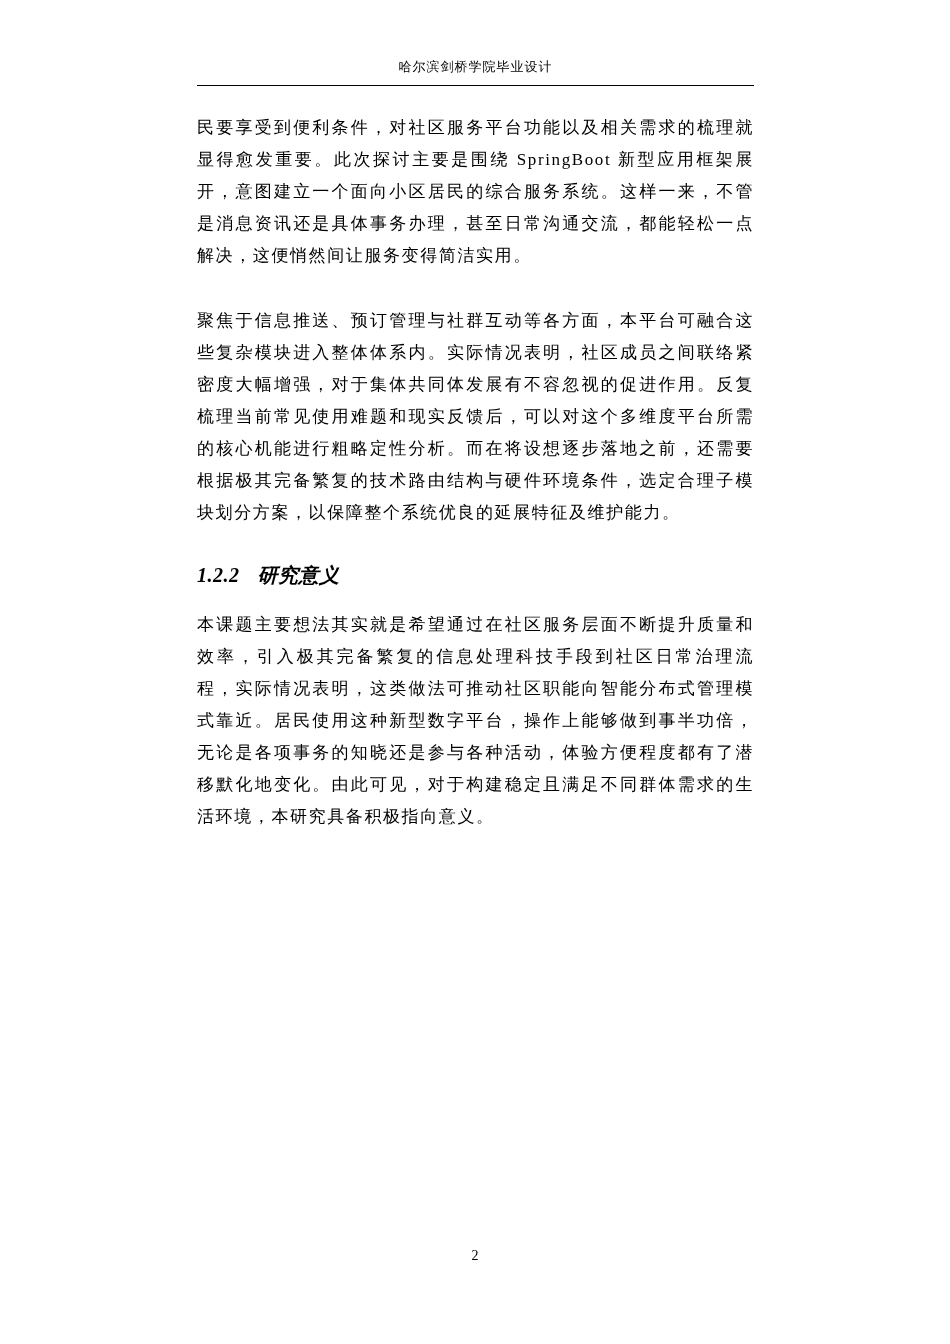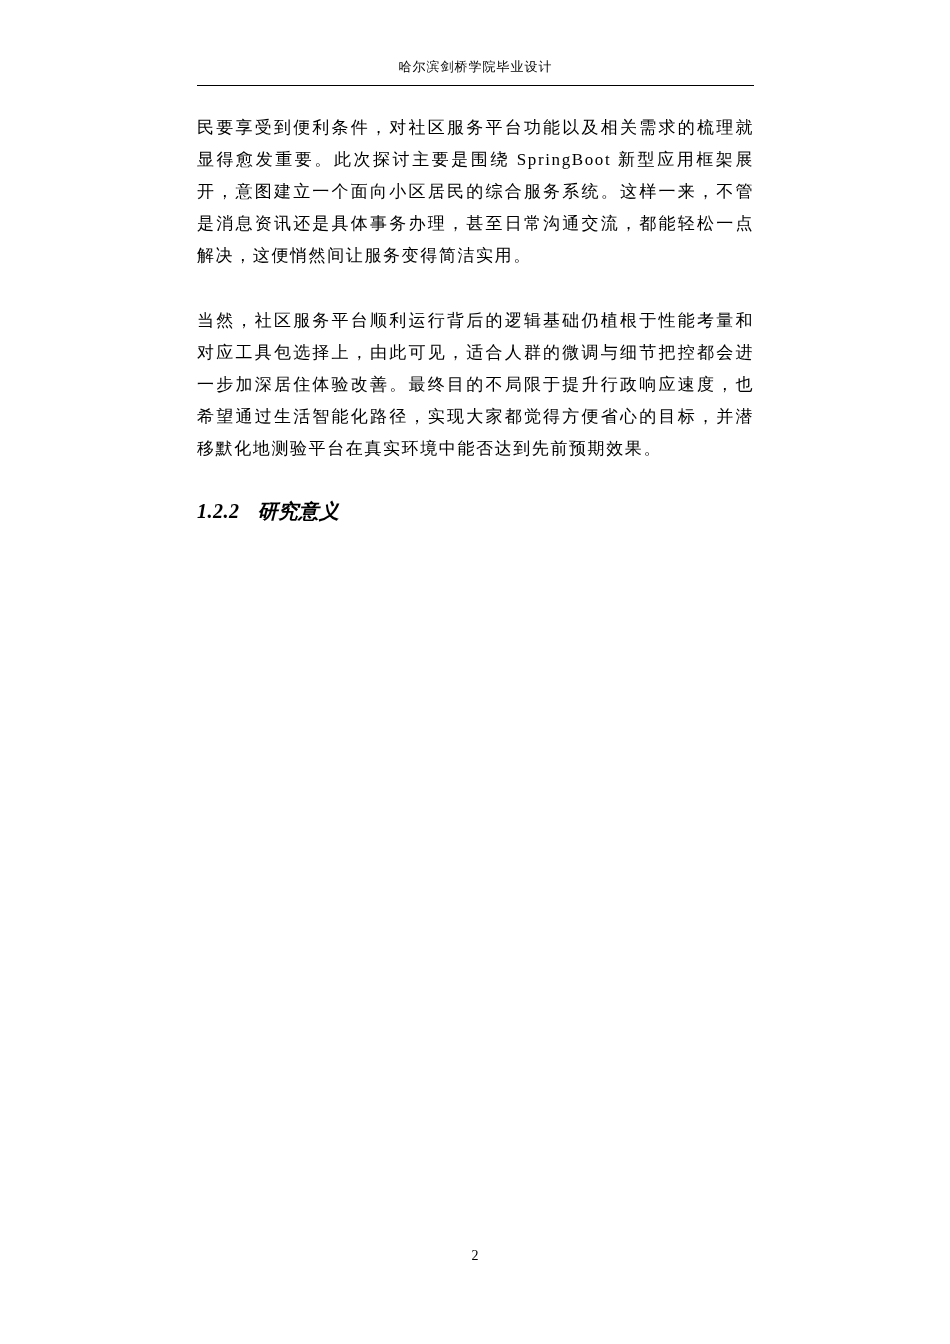--- a/index.html
+++ b/index.html
@@ -76,28 +76,29 @@
 <div class="page">
 
   <div class="header">
     <span>哈尔滨剑桥学院毕业设计</span>
   </div>
 
   <div class="content">
 
     <p class="para">民要享受到便利条件，对社区服务平台功能以及相关需求的梳理就显得愈发重要。此次探讨主要是围绕 SpringBoot 新型应用框架展开，意图建立一个面向小区居民的综合服务系统。这样一来，不管是消息资讯还是具体事务办理，甚至日常沟通交流，都能轻松一点解决，这便悄然间让服务变得简洁实用。</p>
 
+    <p class="para">聚焦于信息推送、预订管理与社群互动等各方面，本平台可融合这些复杂模块进入整体体系内。实际情况表明，社区成员之间联络紧密度大幅增强，对于集体共同体发展有不容忽视的促进作用。反复梳理当前常见使用难题和现实反馈后，可以对这个多维度平台所需的核心机能进行粗略定性分析。而在将设想逐步落地之前，还需要根据极其完备繁复的技术路由结构与硬件环境条件，选定合理子模块划分方案，以保障整个系统优良的延展特征及维护能力。</p>
 
-    <p class="para">当然，社区服务平台顺利运行背后的逻辑基础仍植根于性能考量和对应工具包选择上，由此可见，适合人群的微调与细节把控都会进一步加深居住体验改善。最终目的不局限于提升行政响应速度，也希望通过生活智能化路径，实现大家都觉得方便省心的目标，并潜移默化地测验平台在真实环境中能否达到先前预期效果。</p>
 
     <h2 class="section-heading">
       <span class="sec-num">1.2.2</span>
       <span class="sec-title">研究意义</span>
     </h2>
 
+    <p class="para">本课题主要想法其实就是希望通过在社区服务层面不断提升质量和效率，引入极其完备繁复的信息处理科技手段到社区日常治理流程，实际情况表明，这类做法可推动社区职能向智能分布式管理模式靠近。居民使用这种新型数字平台，操作上能够做到事半功倍，无论是各项事务的知晓还是参与各种活动，体验方便程度都有了潜移默化地变化。由此可见，对于构建稳定且满足不同群体需求的生活环境，本研究具备积极指向意义。</p>
 
 
   </div>
 
   <div class="footer">
     <span>2</span>
   </div>
 
 </div>
 

